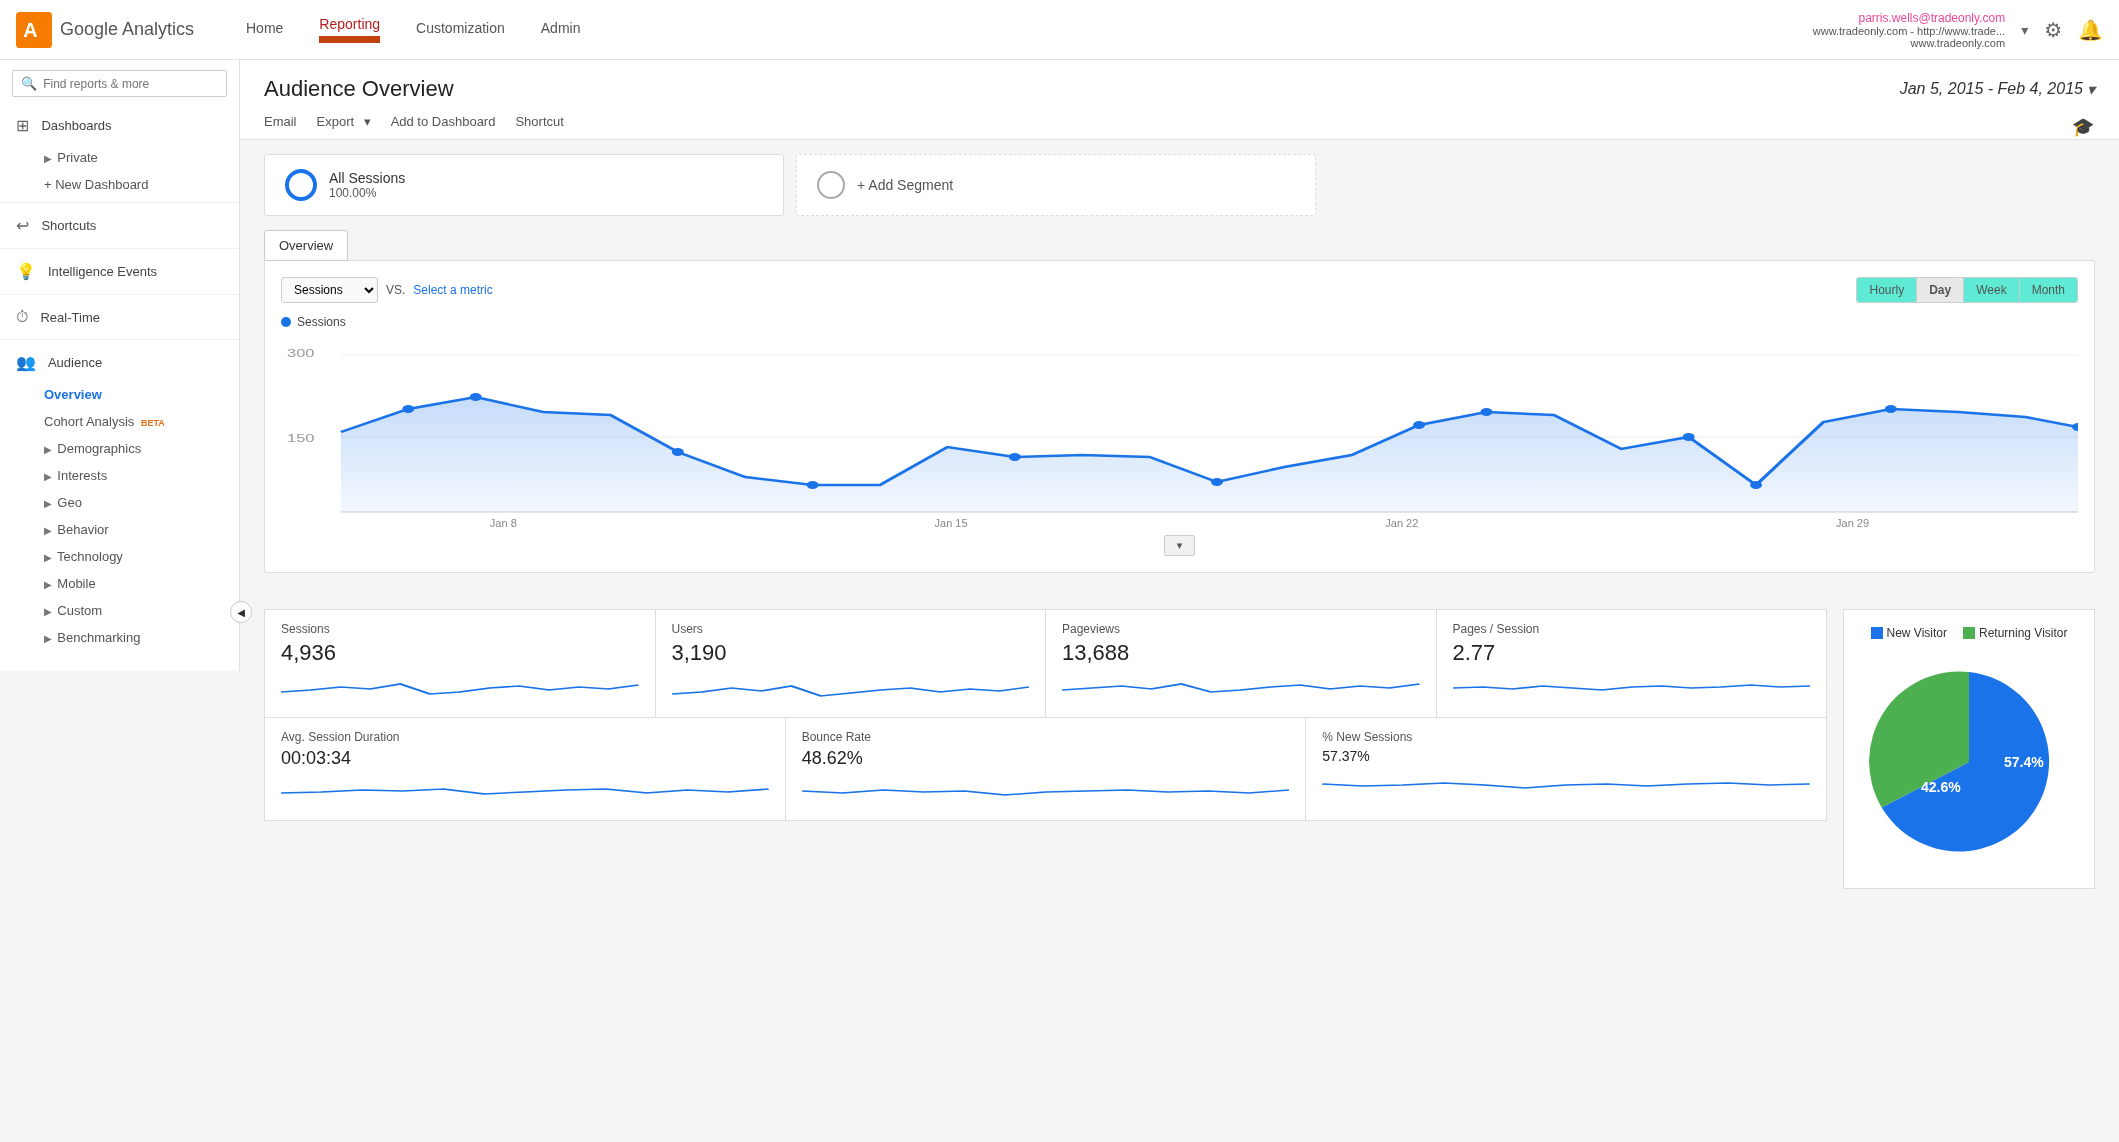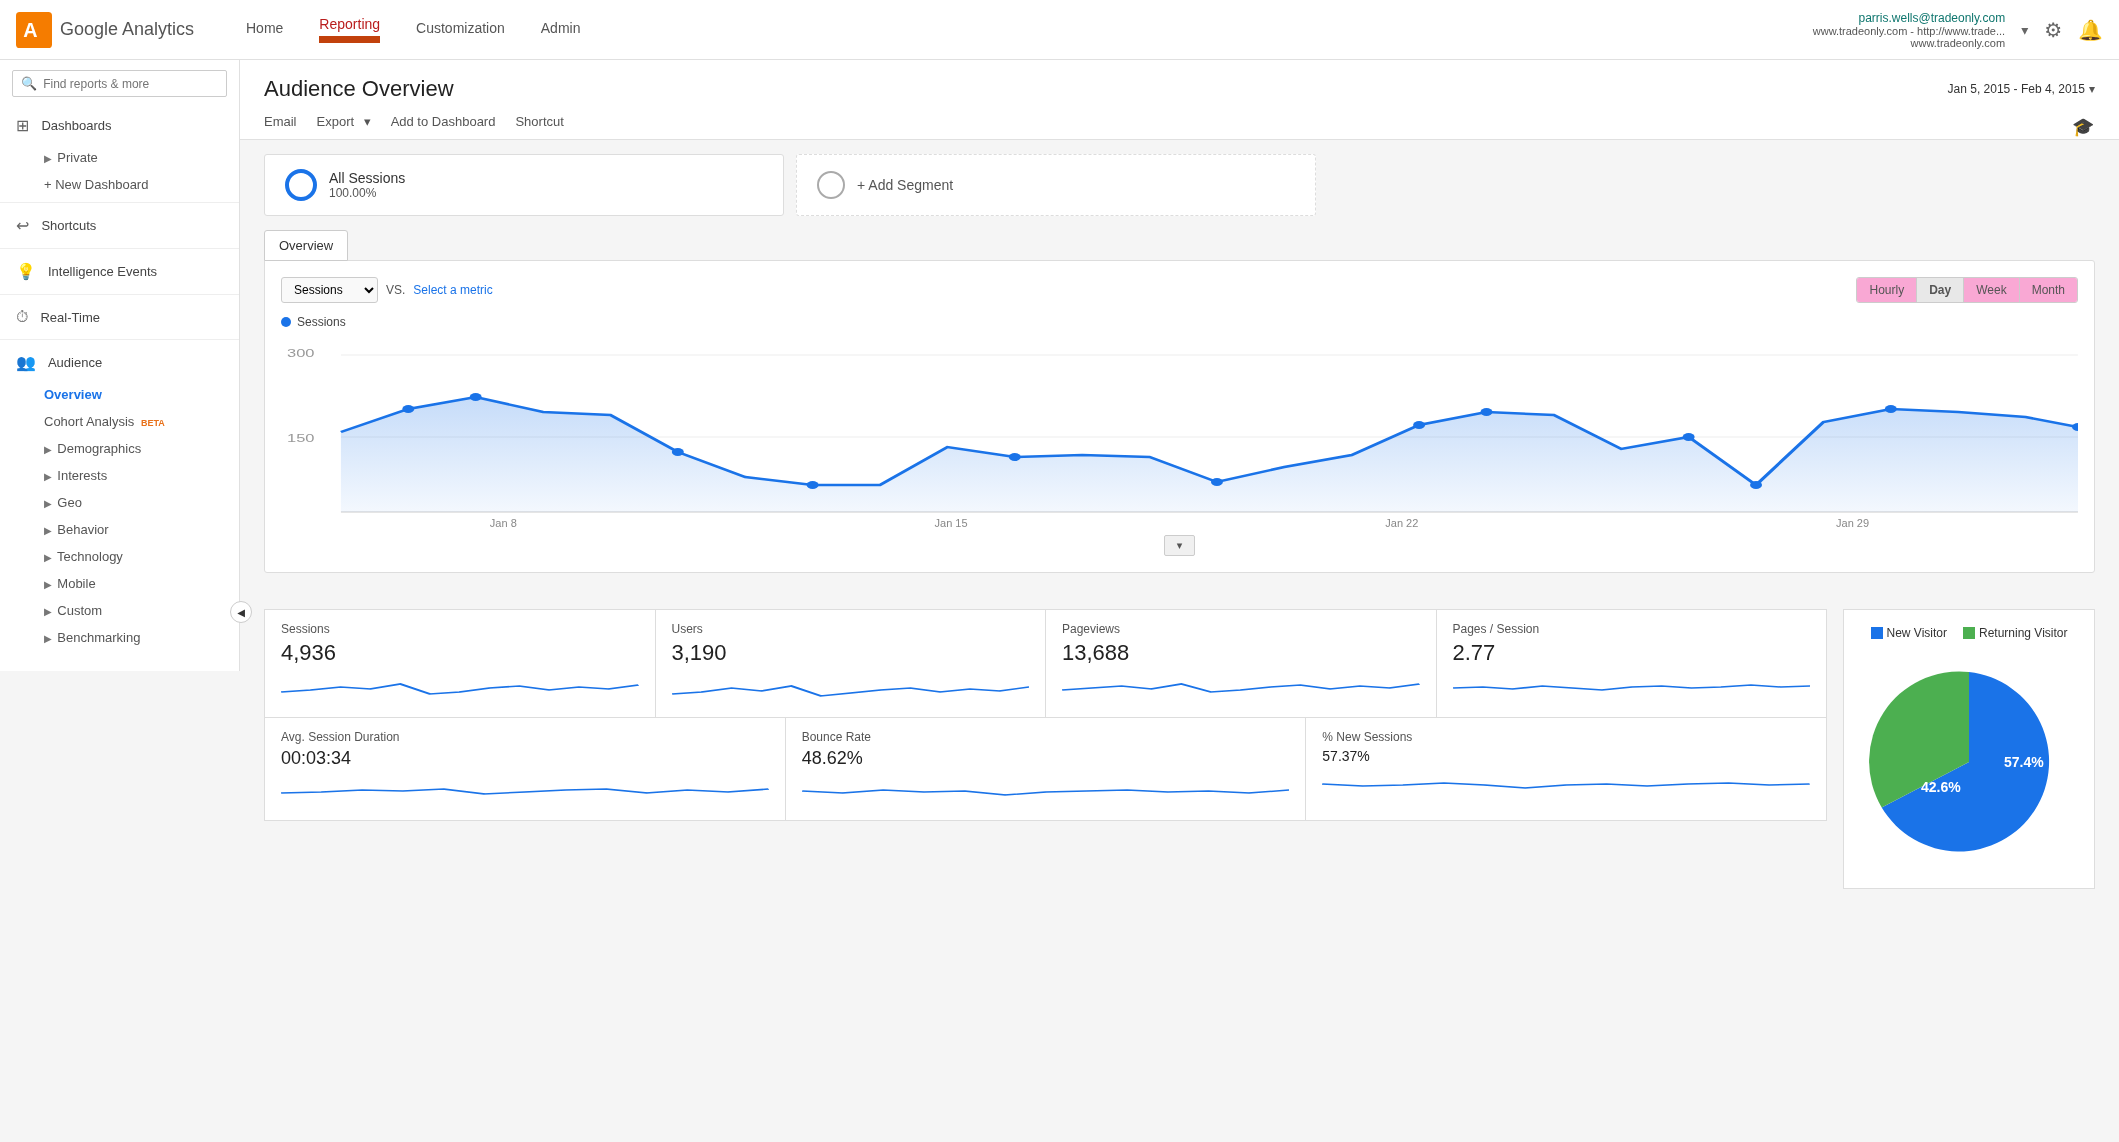--- a/index.html
+++ b/index.html
@@ -53,21 +53,21 @@
     .top-right {
       display: flex;
       align-items: center;
       gap: 16px;
     }
     .account-info {
       text-align: right;
       font-size: 11px;
     }
     .account-email {
-      color: #0f766e;
+      color: #ec4899;
       font-size: 12px;
     }
     .account-url {
       color: #555;
     }
     .top-icon {
       font-size: 20px;
       color: #666;
       cursor: pointer;
     }
@@ -149,25 +149,26 @@
       align-items: center;
       justify-content: space-between;
       margin-bottom: 12px;
     }
     .page-title {
       font-size: 22px;
       font-weight: normal;
       color: #222;
     }
     .date-range {
-      font-size: 12px;
+      font-size: 16px;
       color: #333;
       display: flex;
       align-items: flex-start;
       gap: 4px;
+      font-style: italic;
     }
     .date-range-arrow { color: #555; }
     .action-bar {
       display: flex;
       align-items: center;
       gap: 20px;
       padding-bottom: 0;
     }
     .action-btn {
       font-size: 13px;
@@ -269,21 +270,21 @@
       display: flex;
       border: 1px solid #ccc;
       border-radius: 3px;
       overflow: hidden;
     }
     .time-btn {
       padding: 5px 12px;
       font-size: 12px;
       color: #555;
       cursor: pointer;
-      background: #f9a8d4;
+      background: #5eead4;
       border-right: 1px solid #ccc;
     }
     .time-btn:last-child { border-right: none; }
     .time-btn.active { background: #e8e8e8; font-weight: bold; }
 
     
     .chart-legend {
       display: flex;
       align-items: center;
       gap: 6px;

